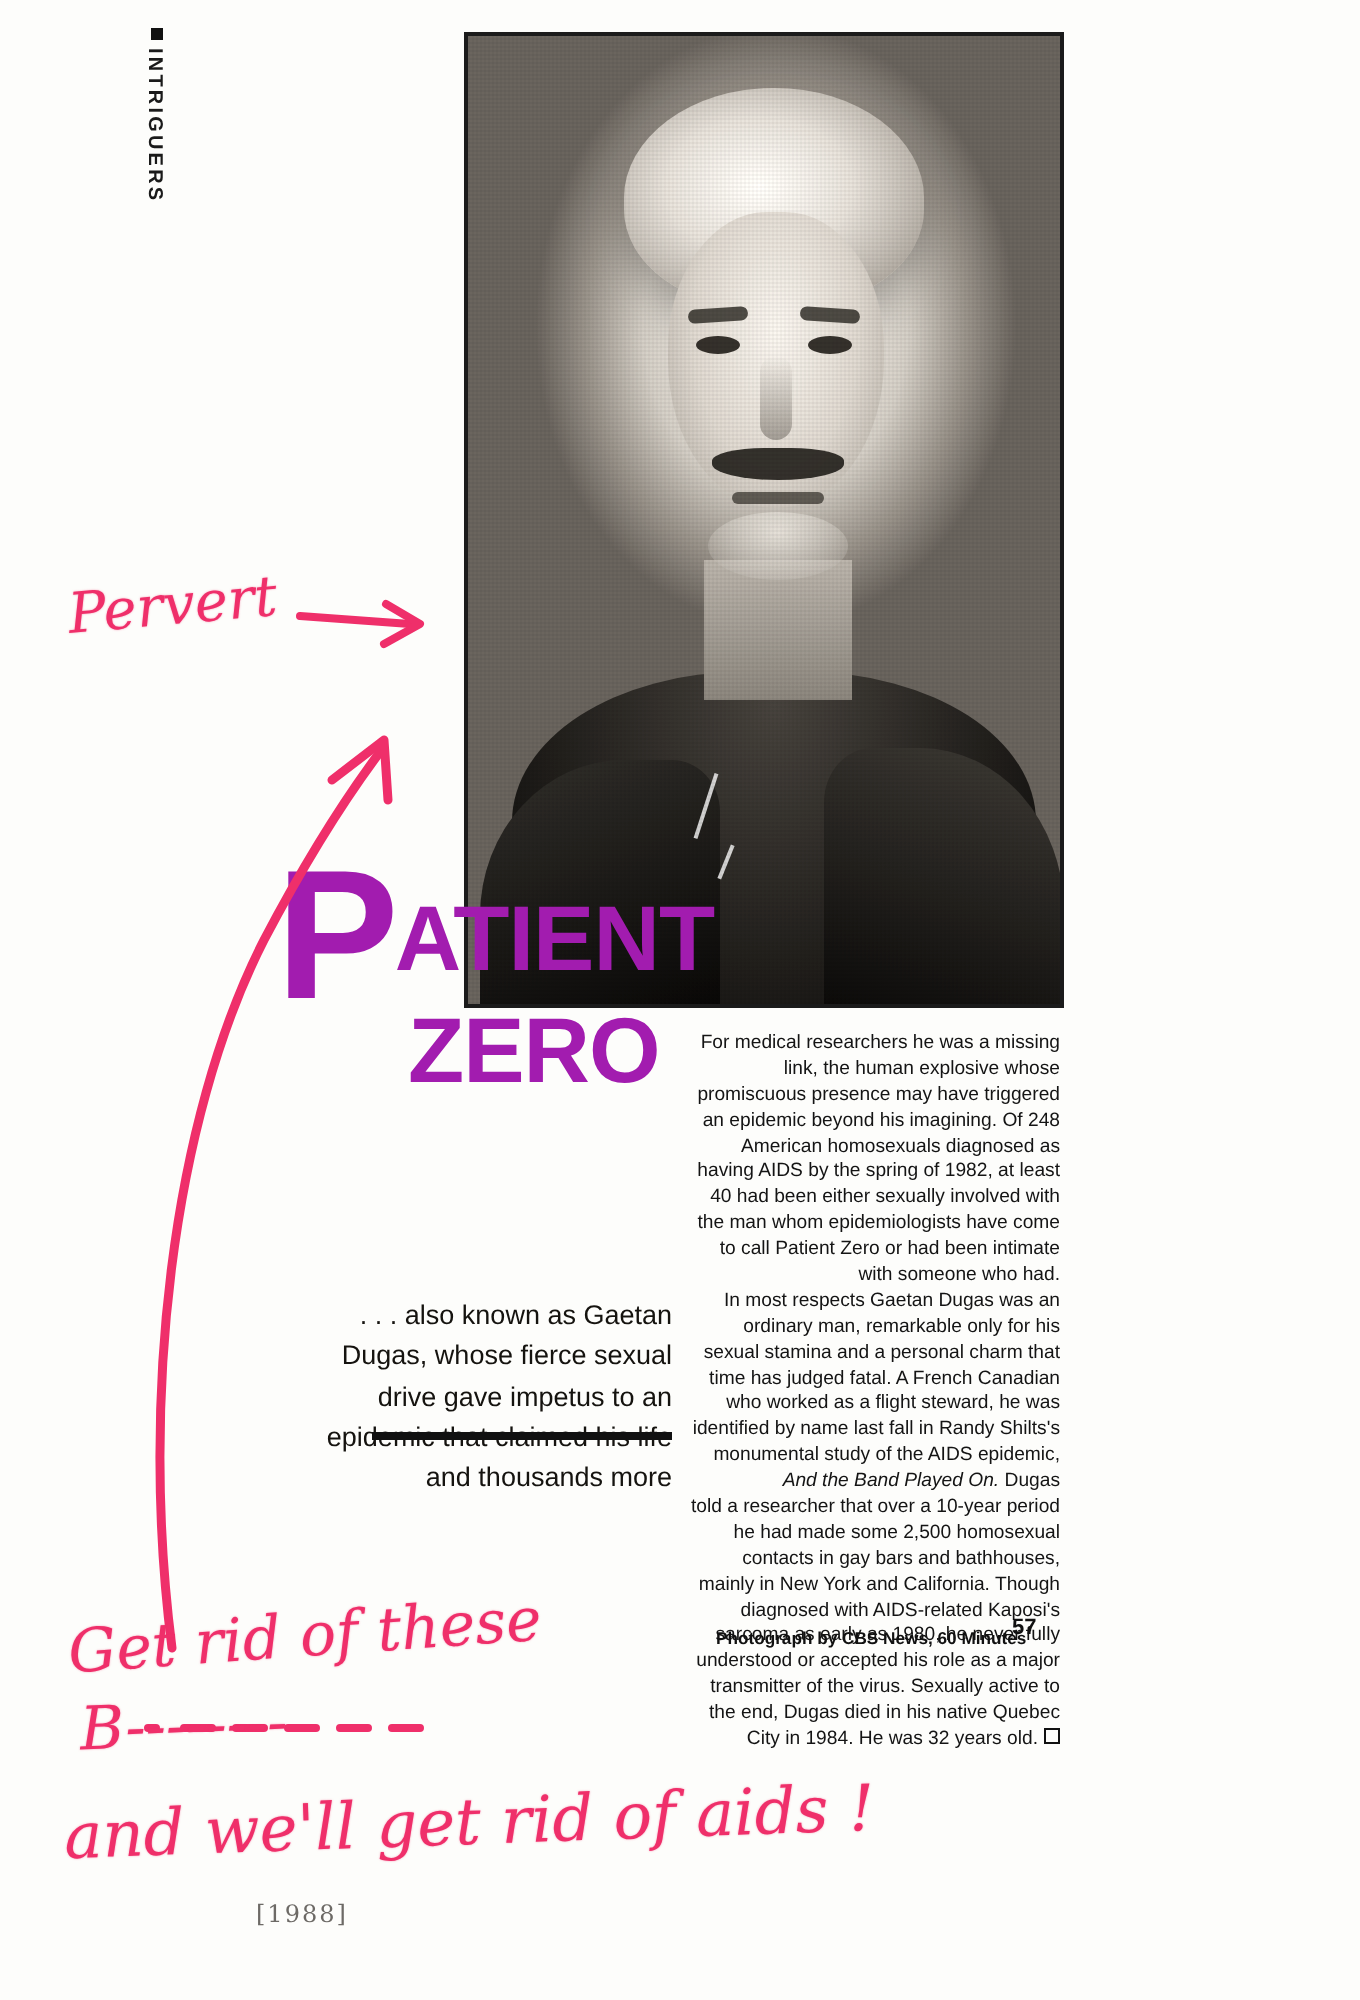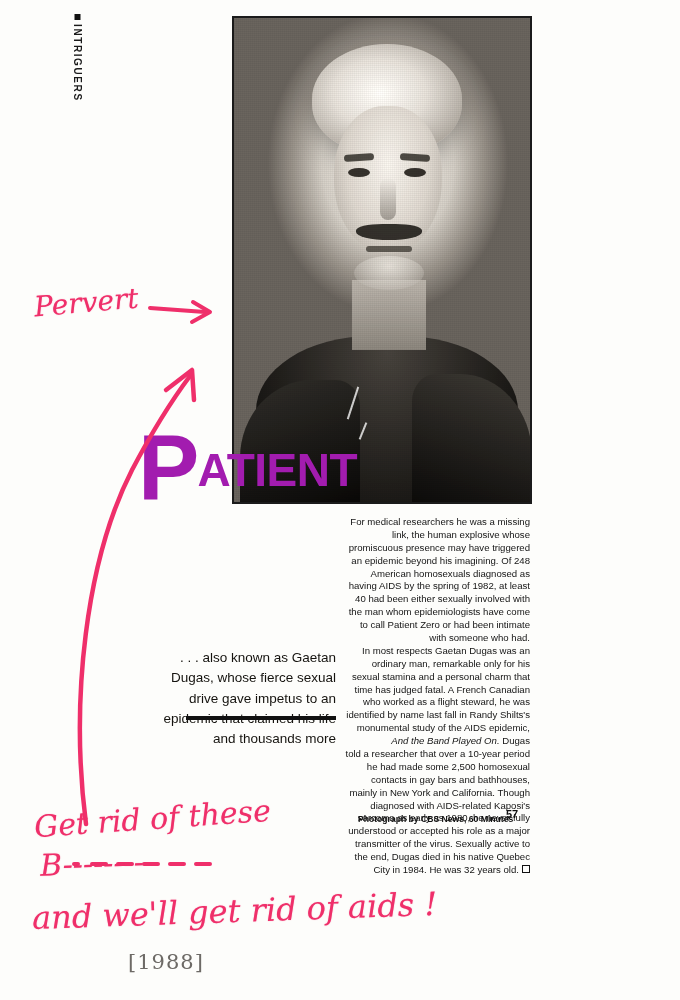--- a/index.html
+++ b/index.html
@@ -300,21 +300,21 @@
     top: 892px;
     font-size: 32px;
     transform: rotate(-2deg);
     white-space: nowrap;
   }
   .pencil-year {
     position: absolute;
     left: 128px;
     top: 950px;
     font-family: "DejaVu Serif", serif;
-    font-size: 21px;
+    font-size: 12px;
     color: #6d6a66;
     letter-spacing: 1px;
   }
 
   svg.ink-svg {
     position: absolute;
     left: 0; top: 0;
     width: 680px; height: 1000px;
     pointer-events: none;
   }
@@ -345,20 +345,21 @@
       <div class="ph-mouth"></div>
       <div class="ph-chin"></div>
       <div class="ph-scratch1"></div>
       <div class="ph-scratch2"></div>
       <div class="ph-grain"></div>
     </div>
   </div>
 
   <div class="headline">
     <div class="l1"><span class="drop">P</span><span>ATIENT</span></div>
+    <div class="l2">ZERO</div>
   </div>
 
   <div class="deck">. . . also known as Gaetan Dugas, whose fierce sexual drive gave impetus to an epidemic that claimed his life and thousands more</div>
   <div class="deck-rule"></div>
 
   <div class="bodycol">
     <p>For medical researchers he was a missing link, the human explosive whose promiscuous presence may have triggered an epidemic beyond his imagining. Of 248 American homosexuals diagnosed as having AIDS by the spring of 1982, at least 40 had been either sexually involved with the man whom epidemiologists have come to call Patient Zero or had been intimate with someone who had.</p>
     <p><span>In most respects Gaetan Dugas was an ordinary man, remarkable only for his sexual stamina and a personal charm that time has judged fatal. A French Canadian who worked as a flight steward, he was identified by name last fall in Randy Shilts's monumental study of the AIDS epidemic, </span><i>And the Band Played On.</i><span> Dugas told a researcher that over a 10-year period he had made some 2,500 homosexual contacts in gay bars and bathhouses, mainly in New York and California. Though diagnosed with AIDS-related Kaposi's sarcoma as early as 1980, he never fully understood or accepted his role as a major transmitter of the virus. Sexually active to the end, Dugas died in his native Quebec City in 1984. He was 32 years old.</span><span class="endmark"></span></p>
   </div>
 

